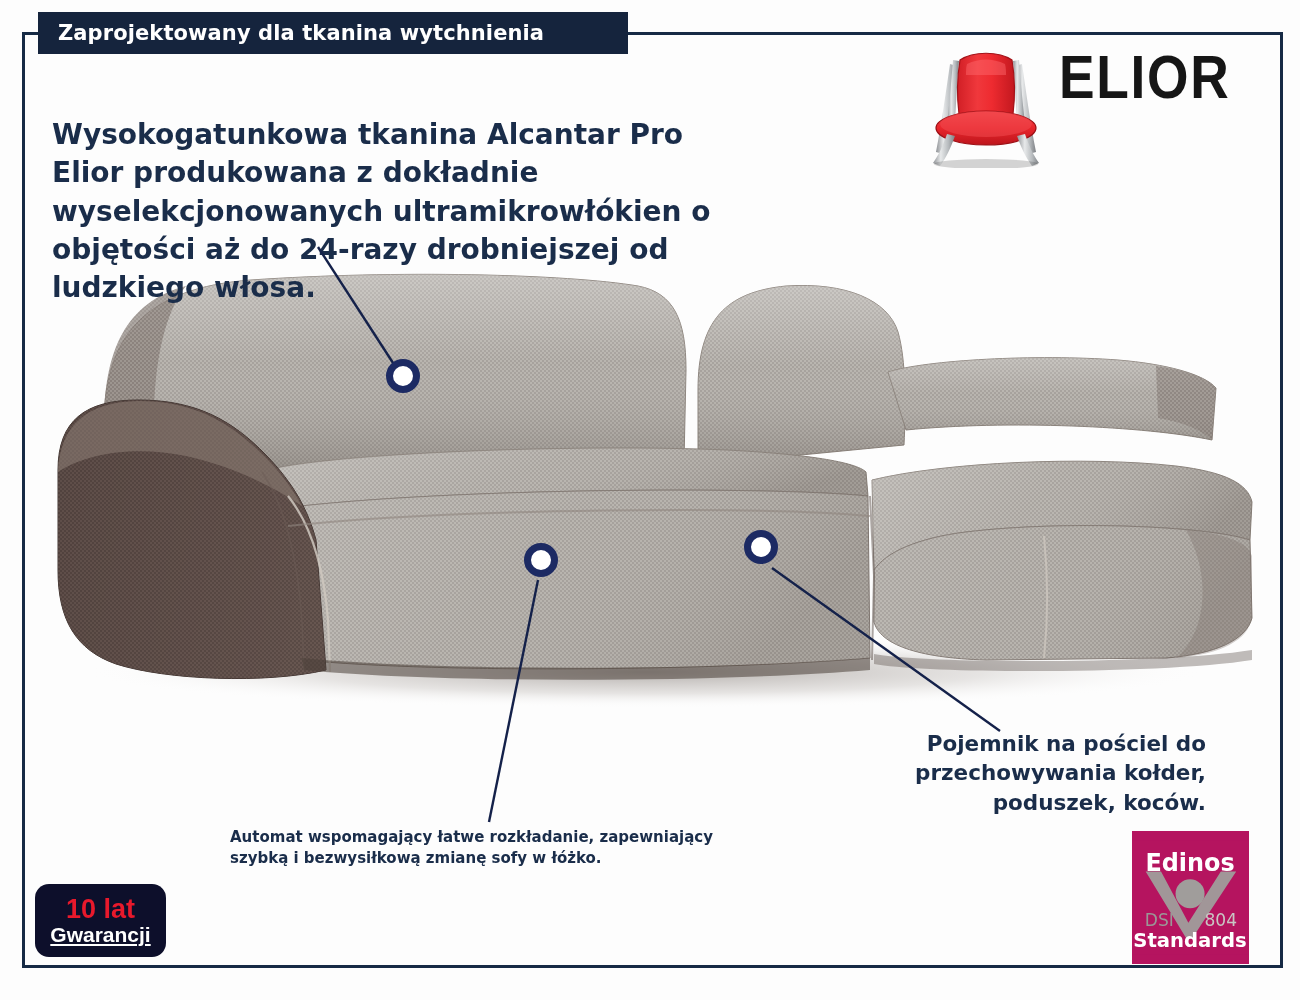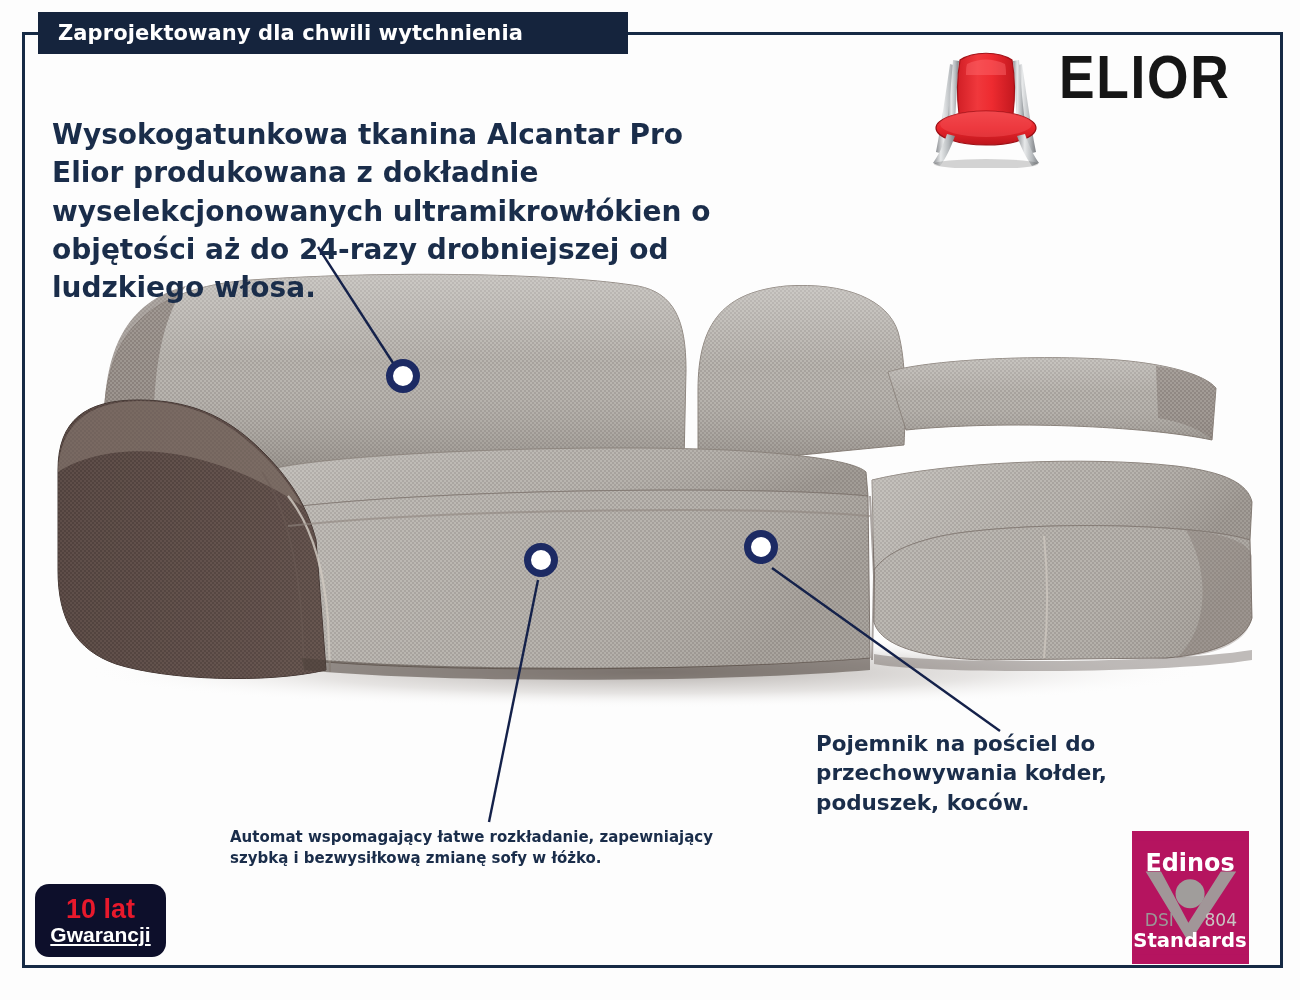--- a/index.html
+++ b/index.html
@@ -81,21 +81,21 @@
   .copy {
     position: absolute;
     color: #1a2d4a;
     font-weight: bold;
     font-family: "DejaVu Sans", sans-serif;
     z-index: 6;
     line-height: 1.37;
   }
   .copy-top   { left: 52px;  top: 116px; width: 700px; font-size: 28px; }
   .copy-bot-l { left: 230px; top: 827px; width: 540px; font-size: 15px; }
-  .copy-bot-r { left: 816px; top: 729px; width: 390px; font-size: 21.5px; }
+  .copy-bot-r { left: 816px; top: 729px; width: 390px; font-size: 21.5px; text-align: right; }
 
   
   .sofa-stage {
     position: absolute;
     left: 26px;
     top: 240px;
     width: 1250px;
     height: 470px;
     z-index: 3;
   }
@@ -164,21 +164,21 @@
   .edinos-svg { width: 100%; height: 100%; display: block; }
 </style>
 </head>
 <body>
 
 <div id="page">
 
   <div class="frame"></div>
 
   <div class="banner">
-    <span class="banner-text">Zaprojektowany dla chwili wytchnienia</span>
+    <span class="banner-text">Zaprojektowany dla tkanina wytchnienia</span>
   </div>
 
   <div class="logo-wrap">
     <svg class="chair-icon" viewBox="0 0 118 122">
       <defs>
         <linearGradient id="redg" x1="0" y1="0" x2="1" y2="0">
           <stop offset="0" stop-color="#d21f26"></stop>
           <stop offset="0.35" stop-color="#f0383c"></stop>
           <stop offset="0.6" stop-color="#ee2b30"></stop>
           <stop offset="1" stop-color="#c3181f"></stop>

